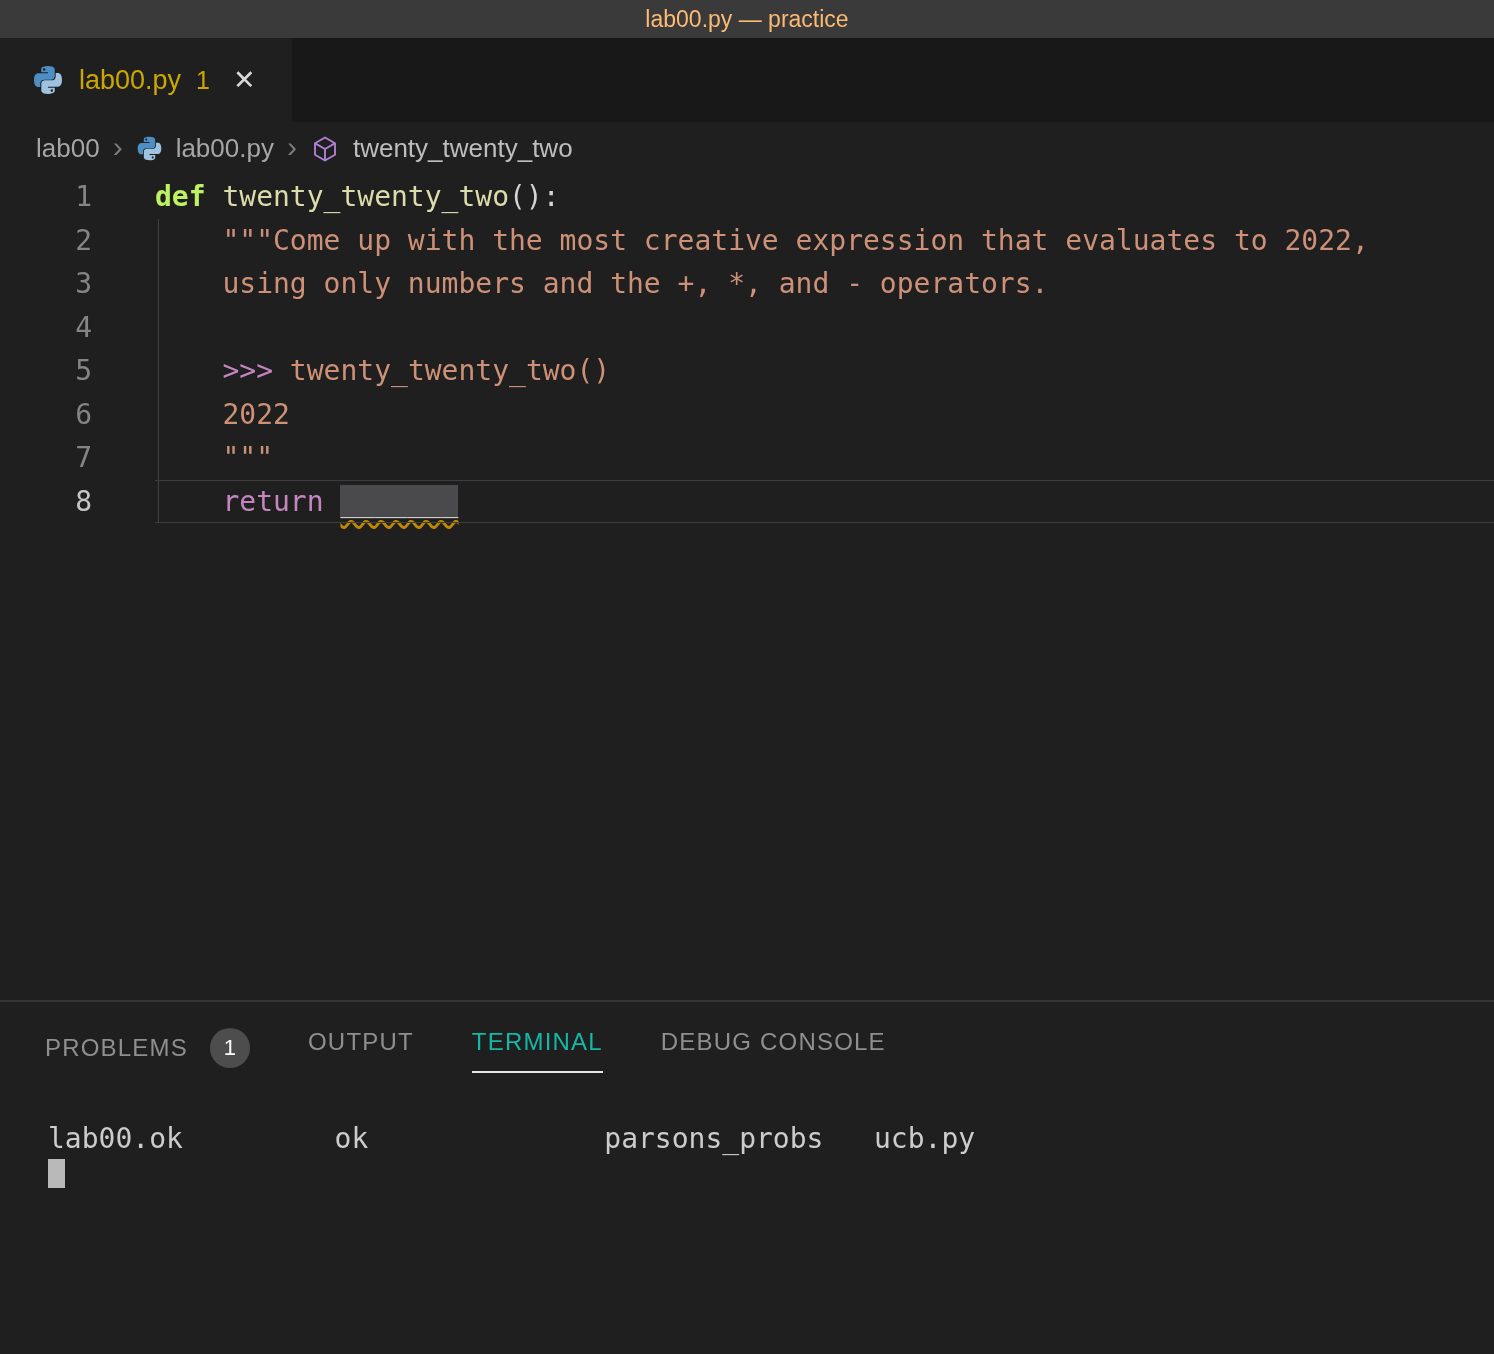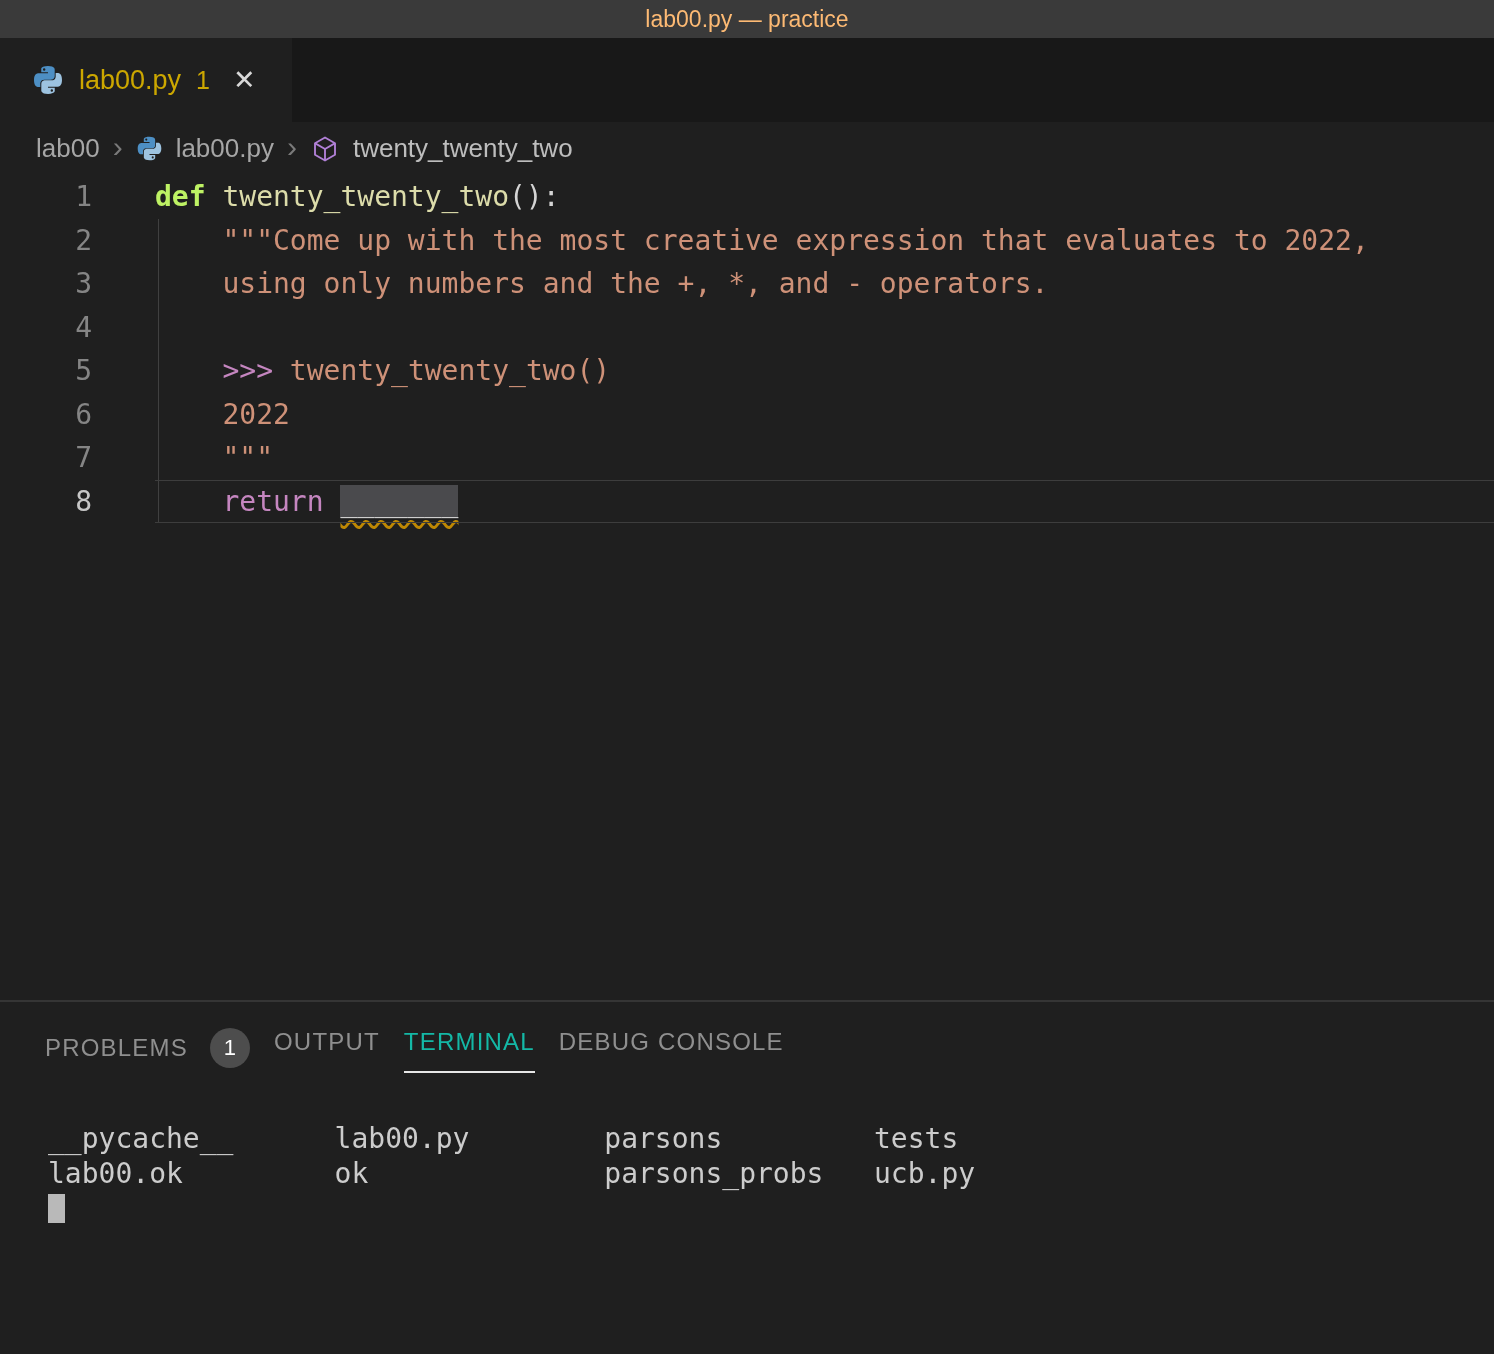--- a/index.html
+++ b/index.html
@@ -39,21 +39,21 @@
   .tok-kw  { color:#bef264;font-weight:bold; }
   .tok-fn  { color:#dcdcaa; }
   .tok-pl  { color:#d4d4d4; }
   .tok-str { color:#ce9178; }
   .tok-mag { color:#c586c0; }
   .tok-ph  { background:#4a4a4d; color:#d2d2d2;
     text-decoration:underline wavy #bf8803 3px; text-underline-offset:9px; }
 
   
   .panel { position:relative; height:354px; background:#1f1f1f; border-top:2px solid #353535; }
-  .panel-tabs { display:flex; align-items:flex-start; padding:26px 0 0 45px; gap:24px; }
+  .panel-tabs { display:flex; align-items:flex-start; padding:26px 0 0 45px; gap:58px; }
   .ptab { display:flex; align-items:center; gap:22px; font-size:24px; letter-spacing:1.2px;
     color:#8f8f8f; padding-bottom:15px; border-bottom:2px solid transparent; cursor:pointer; }
   .ptab.active { color:#14b8a6; border-bottom-color:#e7e7e7; }
   .pbadge { width:40px; height:40px; border-radius:50%; background:#4d4d4d; color:#ffffff;
     font-size:22px; letter-spacing:0; display:flex; align-items:center; justify-content:center; }
 
   .terminal { position:absolute; left:48px; top:120px; white-space:pre; color:#cccccc;
     font:28px/34.8px "DejaVu Sans Mono", monospace; }
   .cursor-block { display:inline-block; width:17px; height:29px; background:#b9b9b9;
     vertical-align:-5px; }
@@ -156,14 +156,14 @@
       <span>OUTPUT</span>
     </div>
     <div class="ptab active">
       <span>TERMINAL</span>
     </div>
     <div class="ptab">
       <span>DEBUG CONSOLE</span>
     </div>
   </div>
 
-  <div class="terminal"><div>__pycache__      lab00.py        parsons         tests</div><div>lab00.ok         ok              parsons_probs   ucb.py</div><div><span class="cursor-block"></span></div></div>
+  <div class="terminal"><div>lab00.ok         ok              parsons_probs   ucb.py</div><div><span class="cursor-block"></span></div></div>
 </div>
 
 </body></html>

